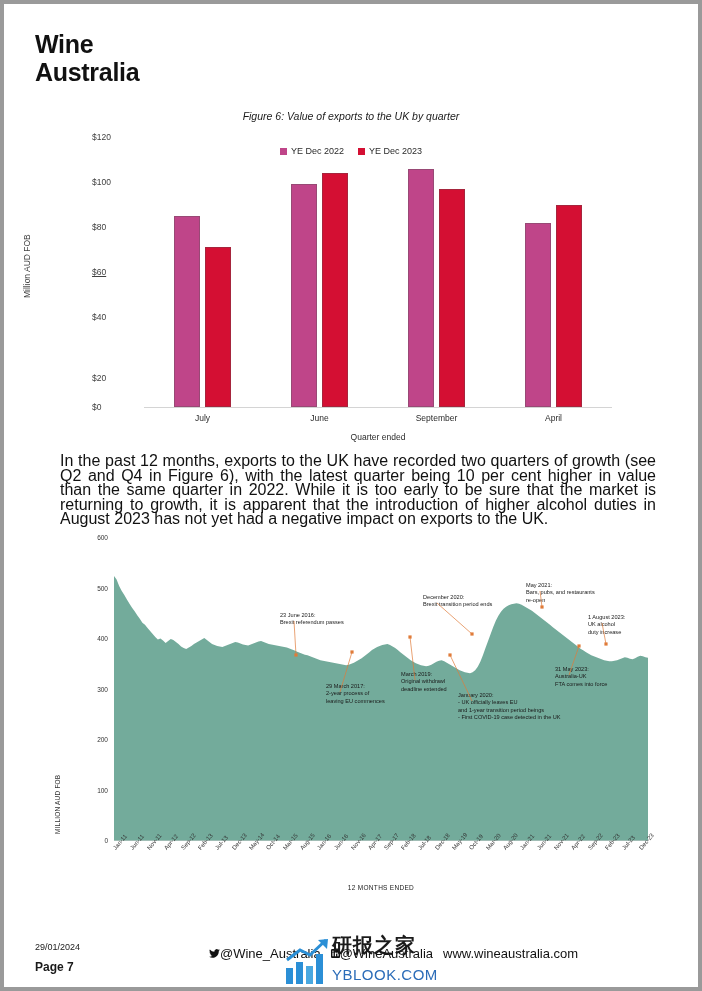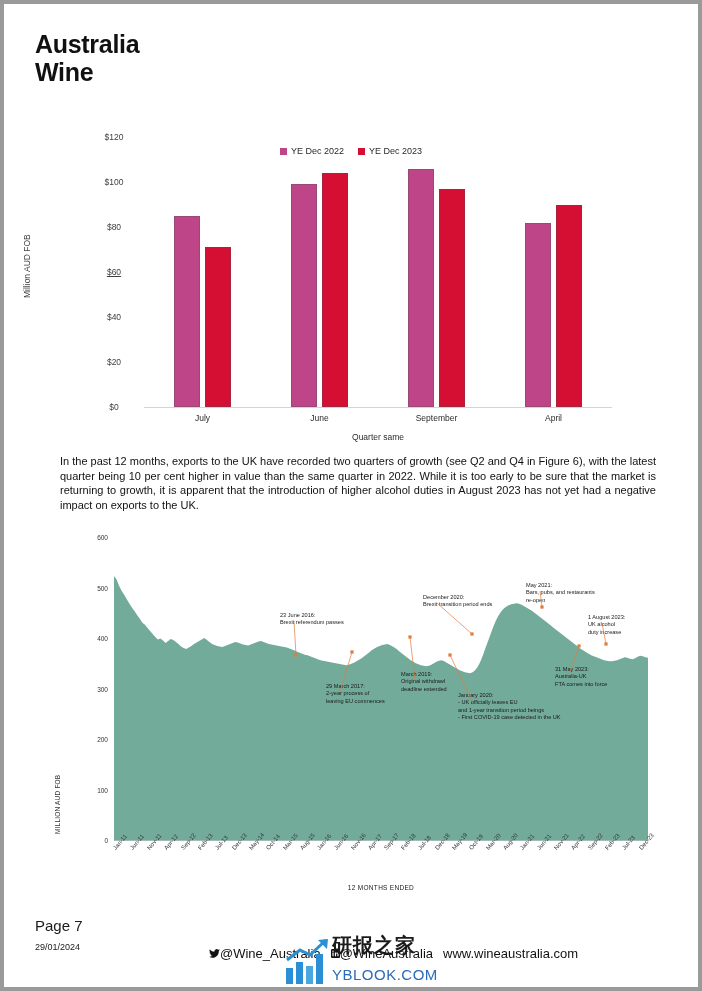--- a/index.html
+++ b/index.html
@@ -32,21 +32,21 @@
   #cap7 { top:513px; }
 
   
   .barchart { position:absolute; left:24px; top:126px; width:646px; height:310px; }
   .bc-ylabel {
     position:absolute; left:-6px; top:168px;
     transform:rotate(-90deg); transform-origin:left top;
     font-size:8.5px; color:#404040; white-space:nowrap;
   }
   .bc-ytick {
-    position:absolute; width:44px; text-align:center;
+    position:absolute; width:44px; text-align:left;
     font-size:8.5px; color:#404040;
   }
   .bc-plot {
     position:absolute; left:116px; top:8px; right:62px; bottom:32px;
     border-bottom:1px solid #d4d4d4;
   }
   .bc-group {
     position:absolute; bottom:0; height:100%;
     display:flex; align-items:flex-end; justify-content:center; gap:5px;
   }
@@ -69,21 +69,21 @@
   .bc-legend span.sw {
     display:inline-block; width:7px; height:7px; margin-right:4px;
     vertical-align:middle;
   }
   .bc-legend span.sw.s0 { background:#bf4589; }
   .bc-legend span.sw.s1 { background:#d40f33; }
 
   
   .para {
     position:absolute; left:56px; top:450px; width:596px;
-    font-size:11px; line-height:14.6px; color:#111; text-align:justify;
+    font-size:16px; line-height:14.6px; color:#111; text-align:justify;
   }
 
   
   .areachart { position:absolute; left:24px; top:530px; width:646px; height:372px; }
   .ac-ylabel {
     position:absolute; left:26px; top:300px;
     transform:rotate(-90deg); transform-origin:left top;
     font-size:6.5px; color:#333; letter-spacing:.2px; white-space:nowrap;
   }
   .ac-ytick {
@@ -99,21 +99,21 @@
   .ac-xtitle {
     position:absolute; left:86px; width:534px; top:350px;
     text-align:center; font-size:6.5px; color:#222; letter-spacing:.3px;
   }
   .annot {
     position:absolute; font-size:5.6px; line-height:7.4px;
     color:#1a1a1a; white-space:pre;
   }
 
   
-  .f-page  { position:absolute; left:31px; top:913px; font-size:15px; color:#1a1a1a; }
+  .f-page  { position:absolute; left:31px; top:956px; font-size:12px; color:#1a1a1a;font-weight:bold; }
   .f-date  { position:absolute; left:31px; top:938px; font-size:9px; color:#1a1a1a; }
   .f-social{
     position:absolute; left:205px; top:942px;
     display:flex; gap:0;
     font-size:13px; color:#111;
   }
   .f-social .gap { width:10px; }
   .wm { position:absolute; left:280px; top:928px; width:220px; height:58px; }
   .wm-cn {
     position:absolute; left:48px; top:0; font-size:20px; font-weight:700;
@@ -123,34 +123,35 @@
     position:absolute; left:48px; top:34px; font-size:15px;
     color:#2b6cb8; letter-spacing:.5px; font-weight:400;
   }
 </style>
 </head>
 <body>
 
 <div class="page">
 
   <div class="brand">
+    <div>Wine</div>
     <div>Australia</div>
-    <div>Wine</div>
-  </div>
-
+  </div>
+
+  <div class="fig-caption" id="cap6">Figure 6: Value of exports to the UK by quarter</div>
 
   <div class="barchart">
     <div class="bc-ylabel">Million AUD FOB</div>
     <div class="bc-legend" id="bc-legend">
         <span><span class="sw s0"></span><span>YE Dec 2022</span></span>
         <span><span class="sw s1"></span><span>YE Dec 2023</span></span>
       </div>
     <div id="bc-yticks">
         <div class="bc-ytick" style="left: 64px; top: 272px;">$0</div>
-        <div class="bc-ytick" style="left: 64px; top: 227px;">$20</div>
+        <div class="bc-ytick" style="left: 64px; top: 243px;">$20</div>
         <div class="bc-ytick" style="left: 64px; top: 182px;">$40</div>
         <div class="bc-ytick" style="left: 64px; top: 137px; text-decoration: underline;">$60</div>
         <div class="bc-ytick" style="left: 64px; top: 92px;">$80</div>
         <div class="bc-ytick" style="left: 64px; top: 47px;">$100</div>
         <div class="bc-ytick" style="left: 64px; top: 2px;">$120</div>
       </div>
     <div class="bc-plot" id="bc-plot">
         <div class="bc-group" style="left: 0px; width: 117px;">
           <div class="bc-bar s0" style="height: 191.25px;"></div>
           <div class="bc-bar s1" style="height: 159.75px;"></div>
@@ -165,21 +166,21 @@
           <div class="bc-bar s0" style="height: 238.5px;"></div>
           <div class="bc-bar s1" style="height: 218.25px;"></div>
           <div class="bc-xtick">September</div>
         </div>
         <div class="bc-group" style="left: 351px; width: 117px;">
           <div class="bc-bar s0" style="height: 184.5px;"></div>
           <div class="bc-bar s1" style="height: 202.5px;"></div>
           <div class="bc-xtick">April</div>
         </div>
       </div>
-    <div class="bc-xaxis-title">Quarter same</div>
+    <div class="bc-xaxis-title">Quarter ended</div>
   </div>
 
   <div class="para">In the past 12 months, exports to the UK have recorded two quarters of growth (see Q2 and Q4 in Figure 6), with the latest quarter being 10 per cent higher in value than the same quarter in 2022. While it is too early to be sure that the market is returning to growth, it is apparent that the introduction of higher alcohol duties in August 2023 has not yet had a negative impact on exports to the UK.</div>
 
 
   <div class="areachart">
     <div class="ac-ylabel">MILLION AUD FOB</div>
     <div id="ac-yticks">
         <div class="ac-ytick" style="left: 40px; top: 303px;">0</div>
         <div class="ac-ytick" style="left: 40px; top: 252.5px;">100</div>

